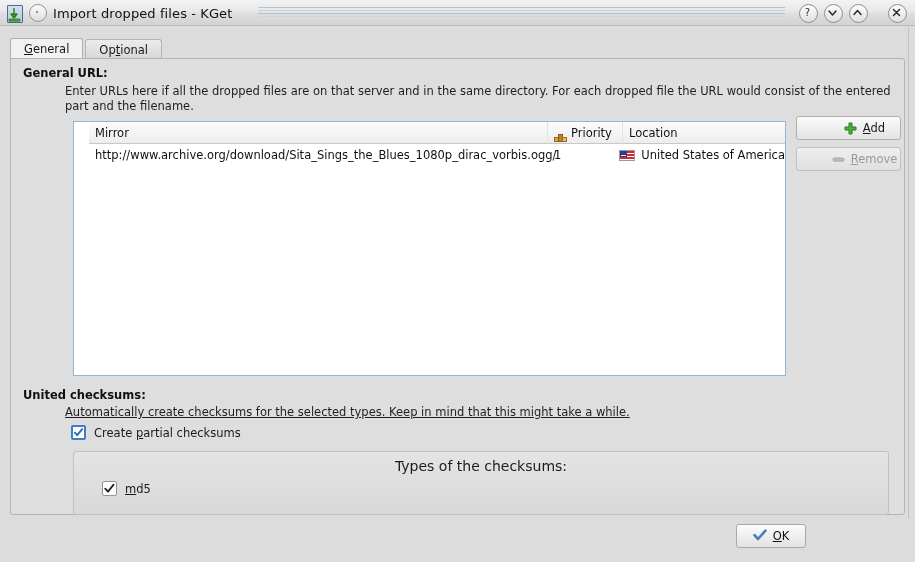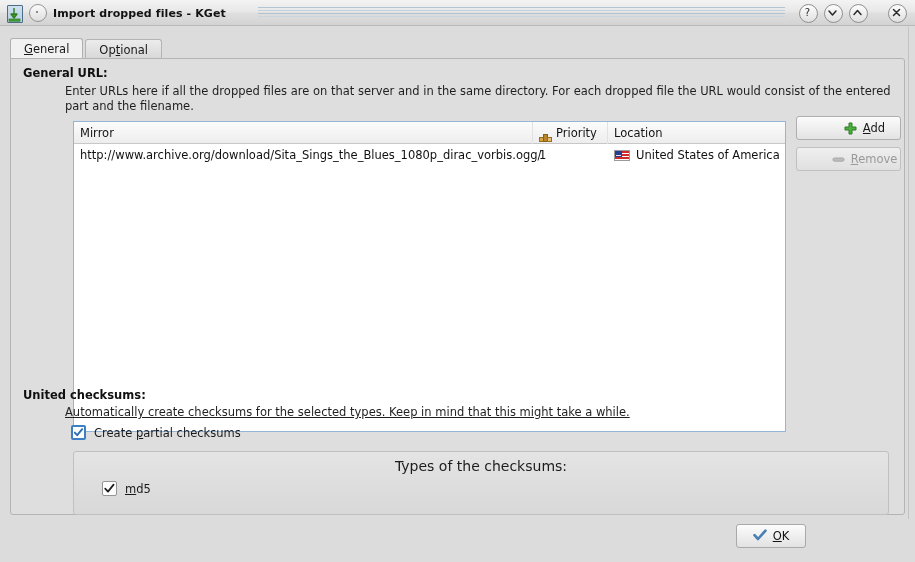--- a/index.html
+++ b/index.html
@@ -38,21 +38,21 @@
     width: 16px; height: 16px; border-radius: 50%;
     border: 1px solid #949494;
     background: linear-gradient(to bottom,#fbfbfb,#dedede);
     position: relative;
   }
   .pin-btn::after {
     content: ""; position: absolute; left: 6px; top: 6px; width: 2px; height: 2px;
     background: #6d6d6d; border-radius: 50%;
   }
   #title-text {
-    font-weight: bold; font-size: 11px; color: #121212;
+    font-weight: normal; font-size: 13px; color: #121212;
     letter-spacing: 0.1px; white-space: nowrap;
   }
   .title-lines {
     position: absolute; left: 258px; top: 7px; right: 130px; height: 12px;
   }
   .title-lines i {
     display: block; height: 1px; margin-bottom: 2px;
     background: #9fb8cc; opacity: .75;
   }
   .title-lines i:nth-child(2){ background:#b7c9d8; }
@@ -93,25 +93,26 @@
     border: 1px solid #b4b4b4;
     border-radius: 0 3px 3px 3px;
     box-sizing: border-box;
   }
 
   .section-title { position: absolute; font-weight: bold; font-size: 11.5px; color: #101010; }
   .section-desc { position: absolute; font-size: 11.5px; color: #1f1f1f; line-height: 15px; }
 
   
   #mirror-table {
-    position: absolute; left: 62px; top: 62px; width: 713px; height: 311px;
+    position: absolute; left: 62px; top: 62px; width: 713px; height: 255px;
     background: #ffffff;
     border: 1px solid #94b5d6;
     box-sizing: border-box;
     overflow: hidden;
+    padding-left: 15px;
   }
   #mirror-head {
     height: 22px; box-sizing: border-box;
     background: linear-gradient(to bottom,#fcfcfc,#ededed);
     border-bottom: 1px solid #c8c8c8;
     display: flex; align-items: center;
     font-size: 11.5px; color: #131313;
   }
   .th { height: 22px; line-height: 22px; box-sizing: border-box; padding-left: 6px; display: flex; align-items: center; gap: 4px; }
   .th.col-mirror { width: 459px; border-right: 1px solid #e2e2e2; }

